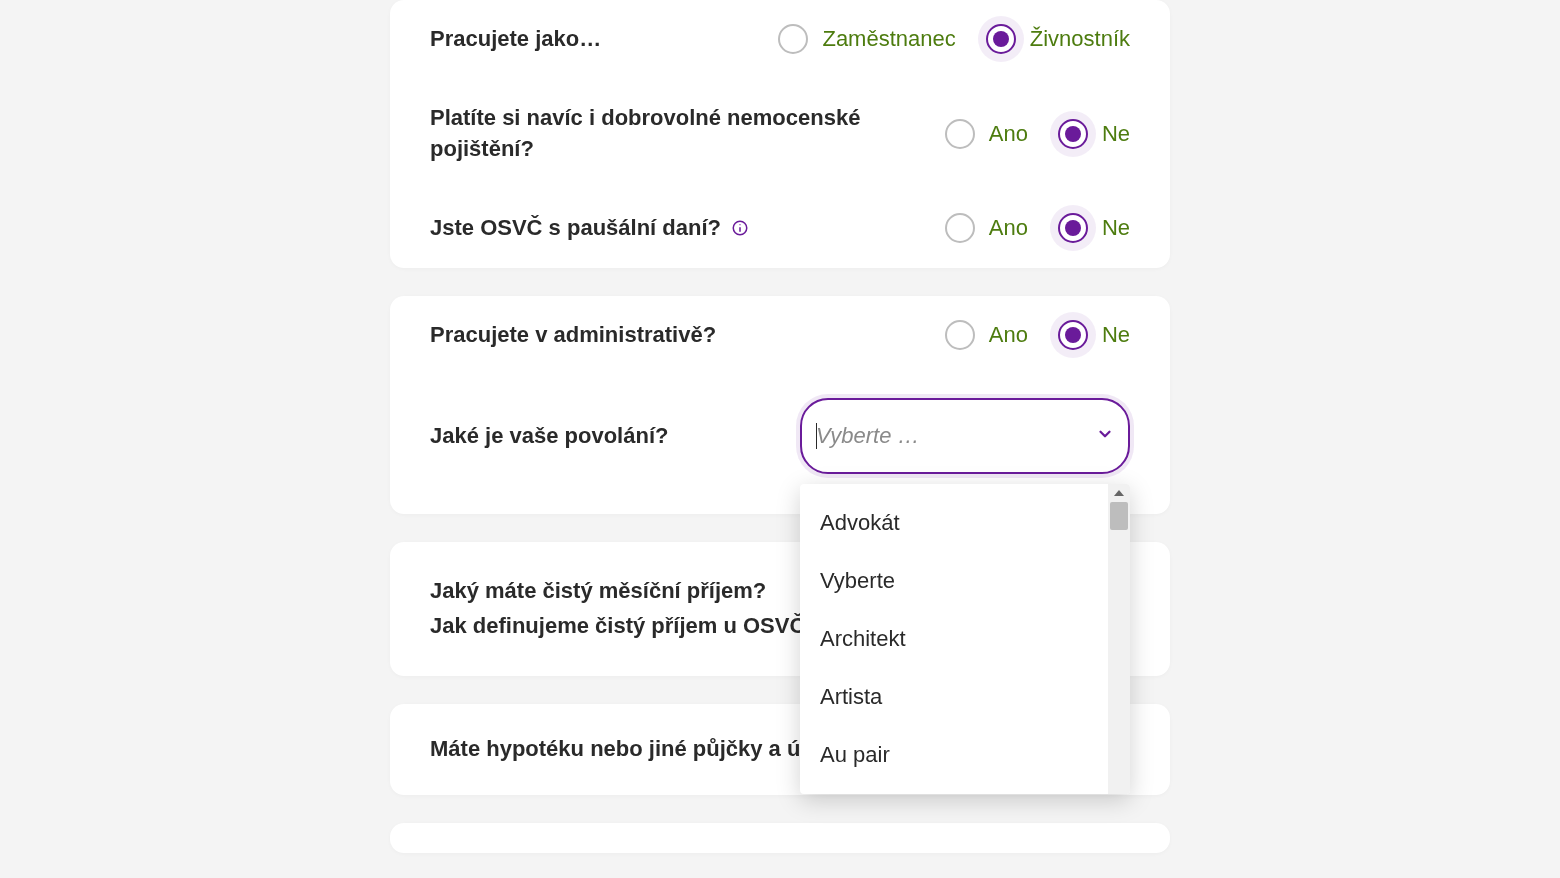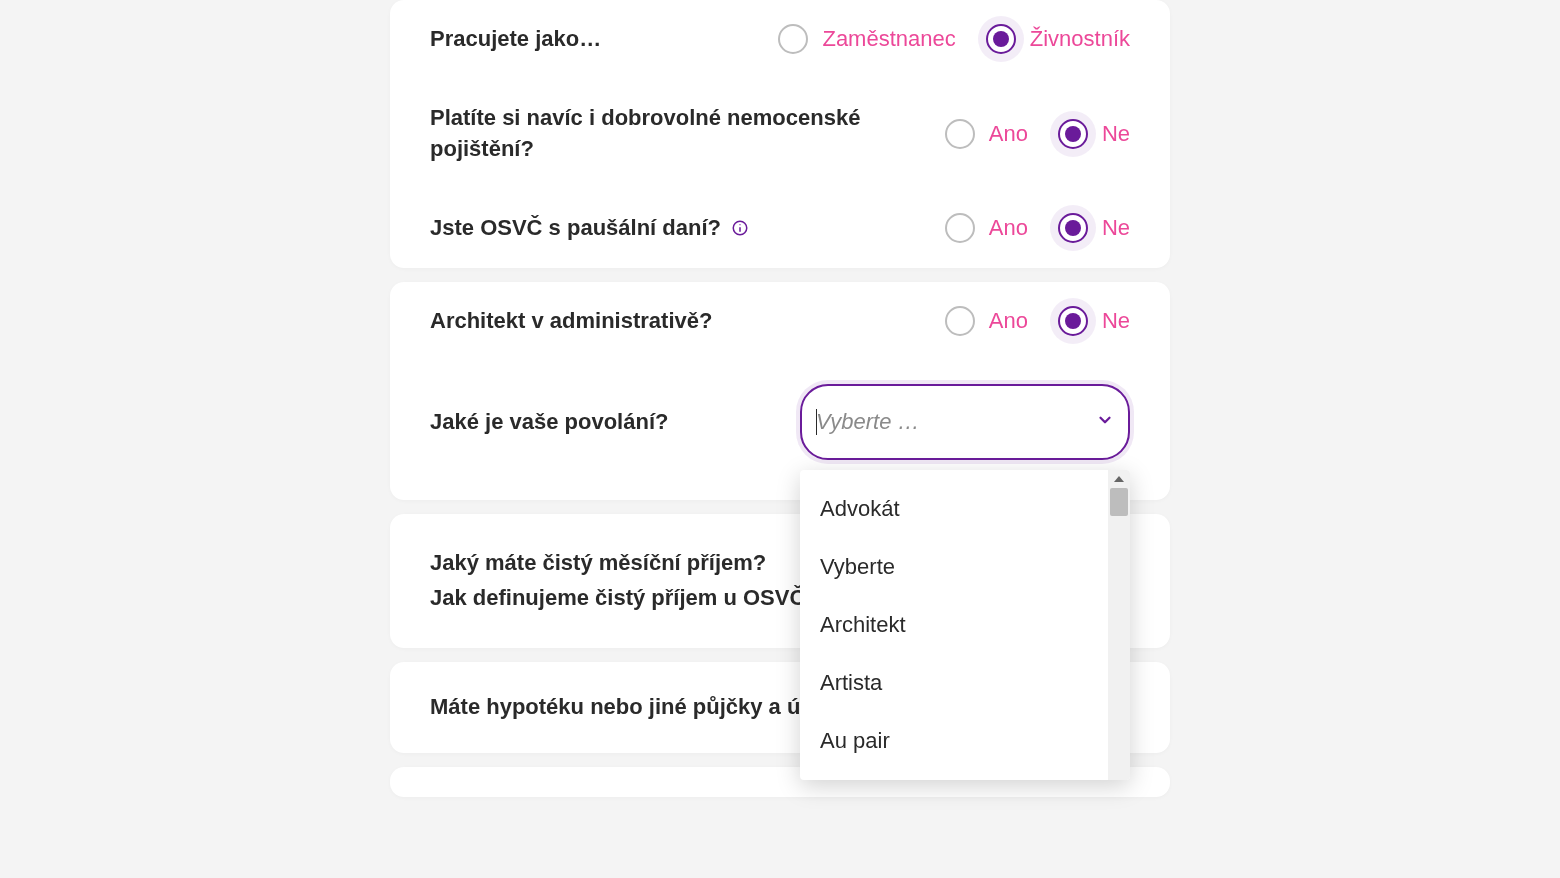--- a/index.html
+++ b/index.html
@@ -11,21 +11,21 @@
     overflow: hidden;
   }
   .container {
     width: 780px;
     margin: 0 auto;
     padding-top: 0;
   }
   .card {
     background: #fff;
     border-radius: 14px;
-    margin-bottom: 14px;
+    margin-bottom: 28px;
     padding: 0 40px;
     box-shadow: 0 1px 4px rgba(0,0,0,0.03);
     position: relative;
   }
   .row {
     display: flex;
     align-items: center;
     padding: 24px 0;
     gap: 20px;
   }
@@ -67,21 +67,21 @@
     position: absolute;
     top: 50%; left: 50%;
     width: 16px; height: 16px;
     background: #6a1b9a;
     border-radius: 50%;
     transform: translate(-50%, -50%);
   }
   .radio-label {
     font-size: 22px;
     font-weight: 500;
-    color: #ec4899;
+    color: #4d7c0f;
   }
   .info-icon {
     display: inline-flex;
     vertical-align: middle;
     margin-left: 4px;
     width: 18px;
     height: 18px;
     position: relative;
     top: -1px;
   }
@@ -240,21 +240,21 @@
         <div class="radio-opt">
           <div class="radio-circle selected"></div>
           <div class="radio-label">Ne</div>
         </div>
       </div>
     </div>
   </div>
 
   <div class="card" style="position:relative;">
     <div class="row">
-      <div class="question">Architekt v administrativě?</div>
+      <div class="question">Pracujete v administrativě?</div>
       <div class="options">
         <div class="radio-opt">
           <div class="radio-circle"></div>
           <div class="radio-label">Ano</div>
         </div>
         <div class="radio-opt">
           <div class="radio-circle selected"></div>
           <div class="radio-label">Ne</div>
         </div>
       </div>

